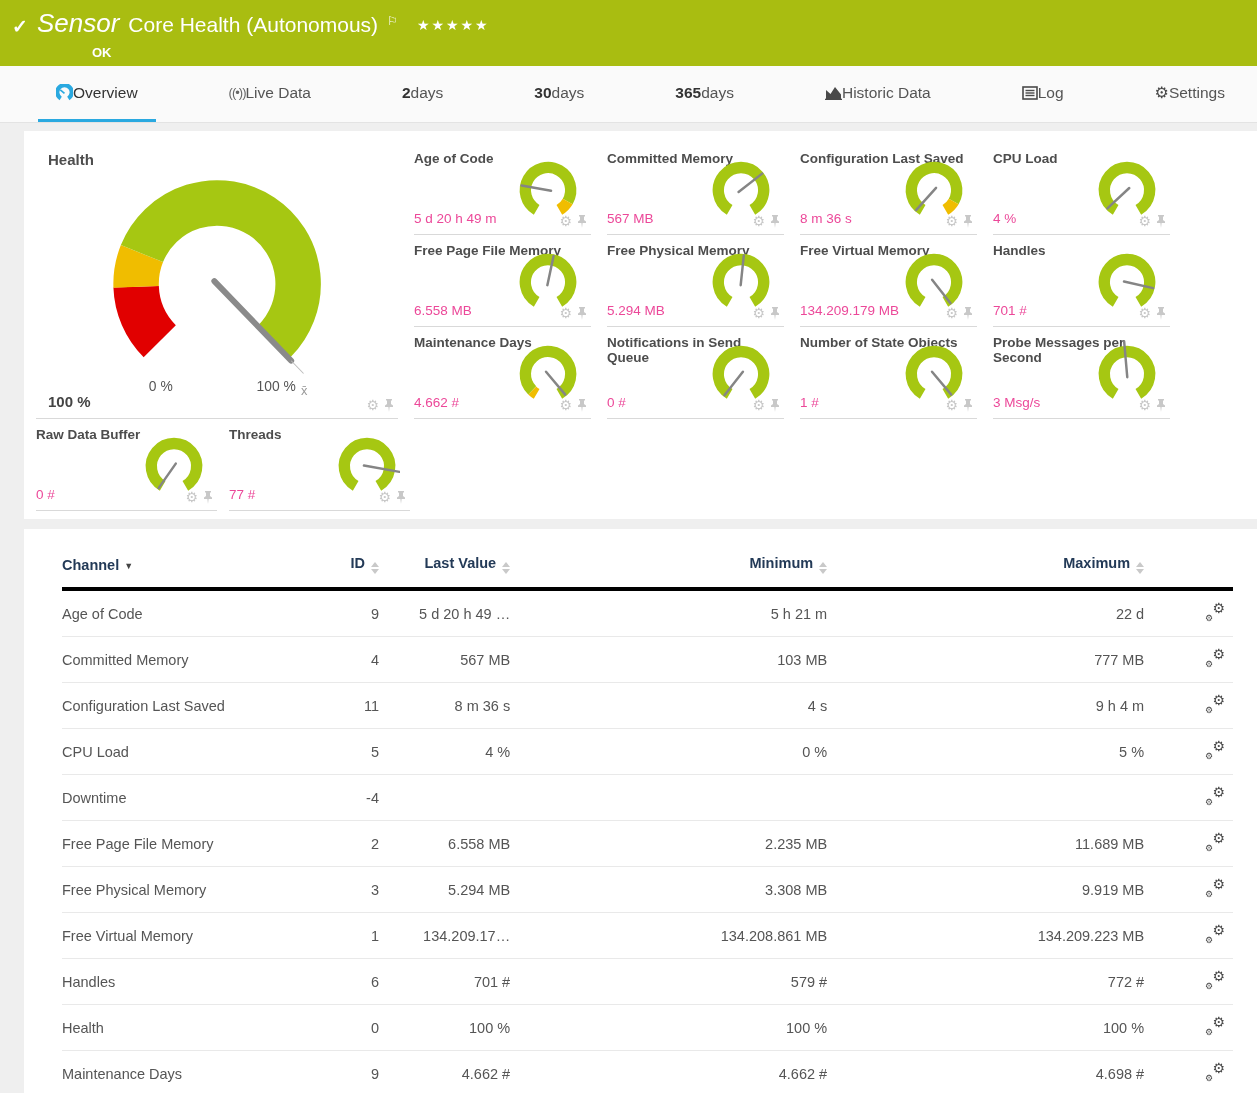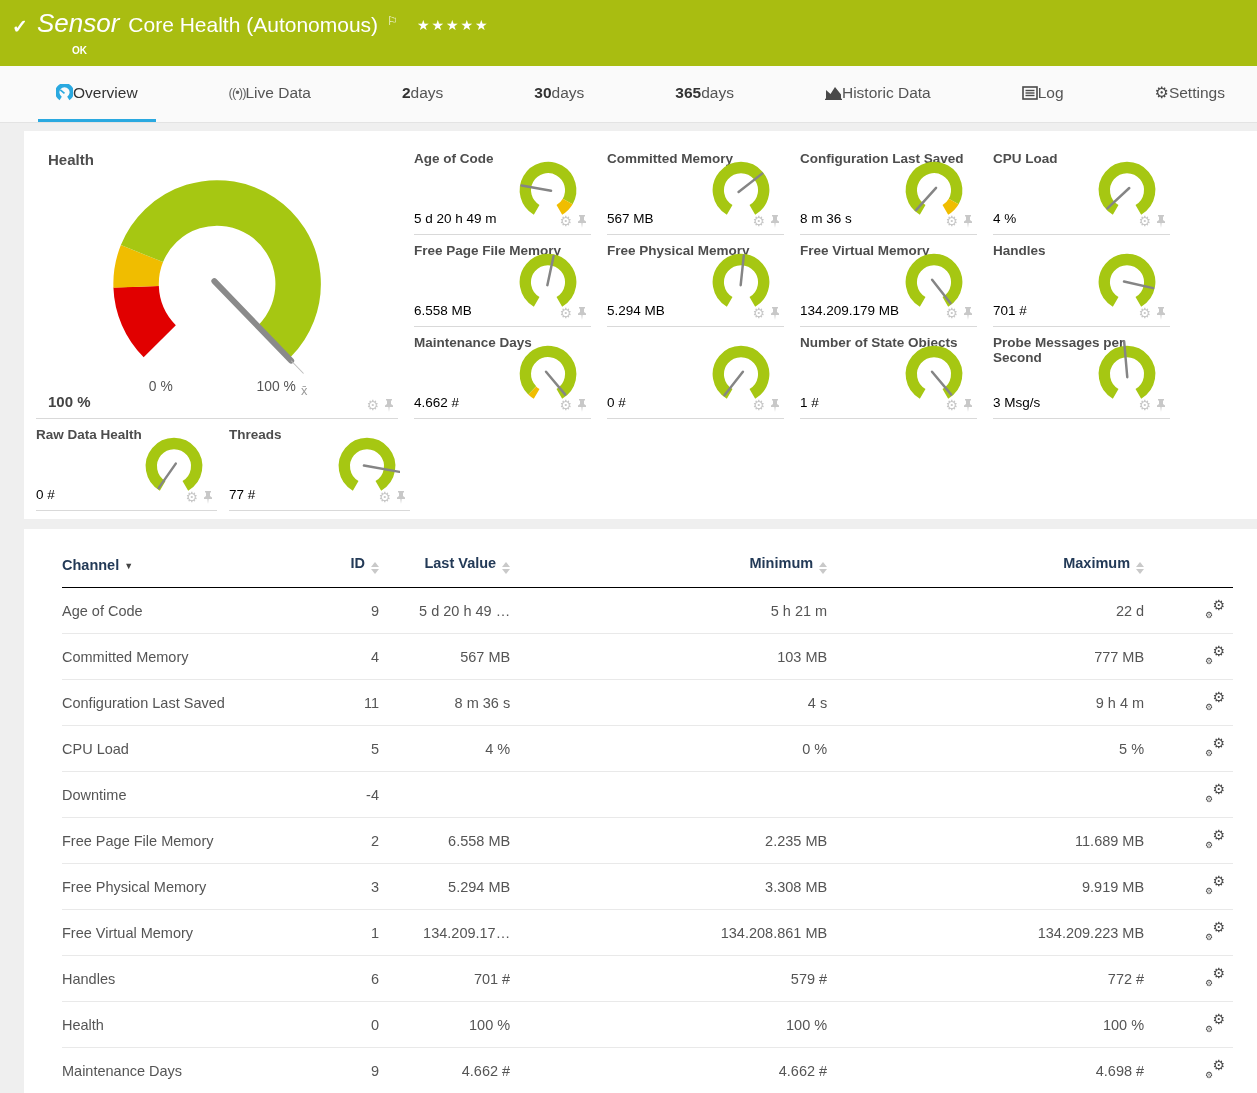--- a/index.html
+++ b/index.html
@@ -7,21 +7,21 @@
     font-family:"Liberation Sans", sans-serif; }
 
   
   .sensor-header { background:#a9bd11; color:#fff; height:66px; padding:8px 0 0 12px; }
   .hdr-line1 { display:flex; align-items:baseline; gap:9px; }
   .check-icon { font-size:19px; font-weight:bold; position:relative; top:1px; }
   .kind { font-style:italic; font-size:26px; }
   .title { font-weight:normal; font-size:21px; }
   .flag-icon { font-size:12px; position:relative; top:-7px; }
   .stars { font-size:14px; letter-spacing:2px; margin-left:10px; position:relative; top:-2px; }
-  .status { font-size:10px; font-weight:bold; margin:6px 0 0 60px; }
+  .status { font-size:13px; font-weight:bold; margin:6px 0 0 80px; }
 
   
   .tabs { background:#fafafa; height:57px; display:flex; align-items:stretch;
     justify-content:space-between; padding:0 14px 0 38px; border-bottom:1px solid #e3e3e3;
     font-size:15.5px; color:#555; }
   .tab { display:flex; align-items:center; gap:0; padding:0 18px; cursor:pointer;
     border-bottom:3px solid transparent; white-space:nowrap; }
   .tab.active { border-bottom-color:#2aa9e0; color:#333; }
   .tab .num { font-weight:bold; color:#333; }
   .tab-icon { display:inline-flex; color:#4a4a4a; }
@@ -30,21 +30,21 @@
   
   .panel { background:#fff; margin-left:24px; }
   .gauges-panel { margin-top:8px; padding:12px 0 8px 12px; display:grid;
     grid-template-columns:378px 193px 193px 193px 193px; grid-auto-rows:92px; }
   .table-panel { margin-top:10px; padding:14px 24px 0 38px; height:575px; }
 
   
   .gcard { position:relative; margin-right:16px; border-bottom:1px solid #d9d9d9; }
   .gcard .t { font-size:13.5px; font-weight:bold; color:#4d4d4d; padding-top:8px; }
   .gcard .dial { position:absolute; right:10px; top:10px; width:66px; height:66px; }
-  .gcard .v { position:absolute; left:0; bottom:8px; font-size:13.5px; color:#000000; }
+  .gcard .v { position:absolute; left:0; bottom:8px; font-size:13.5px; color:#ec4899; }
   .card-icons { position:absolute; right:4px; bottom:6px; display:flex; gap:5px;
     align-items:center; color:#c8c8c8; }
   .card-icons .gear-glyph { font-size:14px; line-height:1; cursor:pointer; }
   .pin-svg { fill:#c8c8c8; cursor:pointer; }
 
   .health-card { grid-row:1 / 4; grid-column:1; position:relative; margin-right:16px;
     border-bottom:1px solid #d9d9d9; }
   .health-card .t { font-size:15px; font-weight:bold; color:#4d4d4d; padding:8px 0 0 12px; }
   .health-card .bigdial { position:absolute; right:8px; top:12px; }
   .health-card .v { position:absolute; left:12px; bottom:8px; font-size:15px;
@@ -58,21 +58,21 @@
   .needle { stroke:#858585; stroke-width:2.4; stroke-linecap:round; }
   .big-red { stroke:#e10000; stroke-width:46; fill:none; }
   .big-yel { stroke:#f0bd00; stroke-width:46; fill:none; }
   .big-grn { stroke:#a6c712; stroke-width:46; fill:none; }
   .glabel { font-size:14px; fill:#555; }
   .avg { font-size:13px; fill:#999; }
 
   
   table { width:100%; border-collapse:collapse; font-size:14.5px; color:#555; }
   th { font-weight:bold; color:#233a57; text-align:right; padding:12px 0 13px 0;
-    border-bottom:1px solid #000000; cursor:pointer; white-space:nowrap; }
+    border-bottom:4px solid #000000; cursor:pointer; white-space:nowrap; }
   th.c-channel { text-align:left; width:214px; }
   th.c-id { width:100px; } th.c-last { width:130px; }
   th.c-min { width:314px; } th.c-max { width:314px; }
   th.c-gear { width:88px; cursor:default; }
   td { padding:12px 0; border-bottom:1px solid #e9e9e9; text-align:right; white-space:nowrap; }
   td.c-channel { text-align:left; }
   td.c-gear { padding-right:8px; }
   .sel-arrow { font-size:9px; color:#444; margin-left:5px; position:relative; top:-1px; }
   .sort { display:inline-flex; flex-direction:column; gap:2px; margin-left:6px;
     vertical-align:1px; }
@@ -304,20 +304,21 @@
         </svg></div>
     <div class="v">4.662 #</div>
     <div class="card-icons">
         <span class="gear-glyph">⚙</span>
         <svg class="pin-svg" width="10" height="13" viewBox="0 0 10 13">
           <path d="M2 0 H8 V1 L7 2 V5 L9 6.5 V8 H5.6 L5 13 L4.4 8 H1 V6.5 L3 5 V2 L2 1 Z"></path>
         </svg>
       </div>
   </div>
   <div class="gcard">
+    <div class="t">Notifications in Send Queue</div>
     <div class="dial"><svg viewBox="0 0 64 64" width="66" height="66">
           <path d="M21,55.1 A22,22 0 1 1 43,55.1" class="arcg"></path>
           <line class="needle" x1="32" y1="39" x2="32" y2="10" transform="rotate(218 32 36)"></line>
         </svg></div>
     <div class="v">0 #</div>
     <div class="card-icons">
         <span class="gear-glyph">⚙</span>
         <svg class="pin-svg" width="10" height="13" viewBox="0 0 10 13">
           <path d="M2 0 H8 V1 L7 2 V5 L9 6.5 V8 H5.6 L5 13 L4.4 8 H1 V6.5 L3 5 V2 L2 1 Z"></path>
         </svg>
@@ -347,21 +348,21 @@
     <div class="card-icons">
         <span class="gear-glyph">⚙</span>
         <svg class="pin-svg" width="10" height="13" viewBox="0 0 10 13">
           <path d="M2 0 H8 V1 L7 2 V5 L9 6.5 V8 H5.6 L5 13 L4.4 8 H1 V6.5 L3 5 V2 L2 1 Z"></path>
         </svg>
       </div>
   </div>
 
   <div class="row4-wrap">
     <div class="gcard">
-      <div class="t">Raw Data Health</div>
+      <div class="t">Raw Data Buffer</div>
       <div class="dial"><svg viewBox="0 0 64 64" width="66" height="66">
             <path d="M21,55.1 A22,22 0 1 1 43,55.1" class="arcg"></path>
             <line class="needle" x1="32" y1="39" x2="32" y2="10" transform="rotate(215 32 36)"></line>
           </svg></div>
       <div class="v">0 #</div>
       <div class="card-icons">
           <span class="gear-glyph">⚙</span>
           <svg class="pin-svg" width="10" height="13" viewBox="0 0 10 13">
             <path d="M2 0 H8 V1 L7 2 V5 L9 6.5 V8 H5.6 L5 13 L4.4 8 H1 V6.5 L3 5 V2 L2 1 Z"></path>
           </svg>

